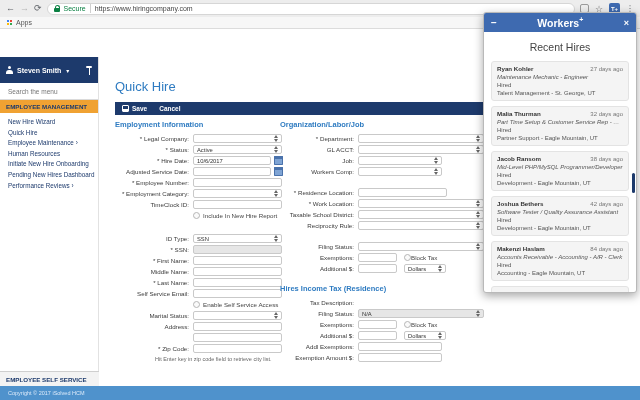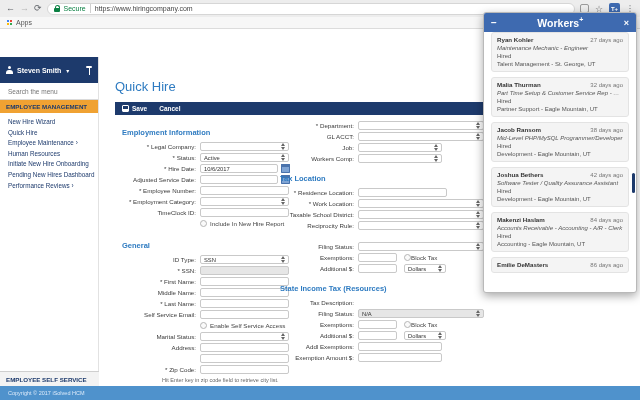--- a/index.html
+++ b/index.html
@@ -56,21 +56,21 @@
   .client-bar{position:absolute;left:99px;right:0;top:55px;height:17px;background:#1d3a6c;color:#fff;
     font-size:7.5px;font-weight:bold;line-height:17px;padding-left:11px;}
   .page-title{position:absolute;left:115px;top:79px;font-size:13px;color:#2e7bc1;}
   .toolbar{position:absolute;left:115px;top:102px;width:373px;height:13px;background:#1d3a6c;color:#fff;
     display:flex;align-items:center;gap:12px;padding:0 7px;box-sizing:border-box;}
   .tb-btn{display:flex;align-items:center;gap:3px;font-size:6.5px;font-weight:bold;cursor:pointer;}
   .save-ic{width:5px;height:5px;border:1px solid #fff;border-radius:1px;box-shadow:inset 0 -2px 0 #fff;}
 
   
   .fcol{position:absolute;top:120px;}
-  #fcol0{left:122px;width:190px;margin-top:8px;}
+  #fcol0{left:115px;width:190px;}
   #fcol1{left:280px;width:215px;}
   .fsection{margin-bottom:12px;}
   #fcol1 .fsection{margin-bottom:10px;}
   .fsection-h{font-size:7.5px;font-weight:bold;color:#2e7bc1;margin-bottom:4px;white-space:nowrap;}
   .frow{display:flex;align-items:center;height:11px;}
   .flabel{width:74px;flex:none;text-align:right;padding-right:4px;font-size:6.2px;color:#3a3a3a;white-space:nowrap;}
   .fctl{height:9px;border:1px solid #c9c9c9;border-radius:2px;background:#fff;box-sizing:border-box;
     display:flex;align-items:center;font-size:5.8px;color:#333;padding:0 3px;}
   .fctl.disabled{background:#e6e6e6;}
   .w-std{width:89px;}.w-date{width:78px;}.w-wide{width:126px;}.w-mid{width:84px;}.w-mid2{width:89px;}.w-narrow{width:39px;}.w-dollars{width:42px;}
@@ -251,21 +251,20 @@
           <div class="fctl finput w-std">
             <div class="fval"></div>
           </div>
         </div>
         <div class="frow crow">
           <div class="fcheck"></div>
           <div class="chk-label">Include In New Hire Report</div>
         </div>
       </div>
       <div class="fsection">
-        <div class="fsection-h">General</div>
         <div class="frow">
           <div class="flabel">ID Type:</div>
           <div class="fctl fselect w-std">
             <div class="fval">SSN</div>
             <div class="sel-car">
               <i class="cu"></i>
               <i class="cd"></i>
             </div>
           </div>
         </div>
@@ -329,20 +328,21 @@
           <div class="flabel">* Zip Code:</div>
           <div class="fctl finput w-std">
             <div class="fval"></div>
           </div>
         </div>
         <div class="hint-row">Hit Enter key in zip code field to retrieve city list.</div>
       </div>
     </div>
   <div class="fcol" id="fcol1">
       <div class="fsection">
+        <div class="fsection-h">Organization/Labor/Job</div>
         <div class="frow">
           <div class="flabel">* Department:</div>
           <div class="fctl fselect w-wide">
             <div class="fval"></div>
             <div class="sel-car">
               <i class="cu"></i>
               <i class="cd"></i>
             </div>
           </div>
         </div>
@@ -371,21 +371,20 @@
           <div class="fctl fselect w-mid">
             <div class="fval"></div>
             <div class="sel-car">
               <i class="cu"></i>
               <i class="cd"></i>
             </div>
           </div>
         </div>
       </div>
       <div class="fsection">
-        <div class="fsection-h">Tax Location</div>
         <div class="frow">
           <div class="flabel">* Residence Location:</div>
           <div class="fctl finput w-mid2">
             <div class="fval"></div>
           </div>
         </div>
         <div class="frow">
           <div class="flabel">* Work Location:</div>
           <div class="fctl fselect w-wide">
             <div class="fval"></div>
@@ -445,21 +444,21 @@
           <div class="fctl fselect w-dollars">
             <div class="fval">Dollars</div>
             <div class="sel-car">
               <i class="cu"></i>
               <i class="cd"></i>
             </div>
           </div>
         </div>
       </div>
       <div class="fsection">
-        <div class="fsection-h">State Income Tax (Resources)</div>
+        <div class="fsection-h">Hires Income Tax (Residence)</div>
         <div class="frow">
           <div class="flabel">Tax Description:</div>
         </div>
         <div class="frow">
           <div class="flabel">Filing Status:</div>
           <div class="fctl fselect w-wide disabled">
             <div class="fval">N/A</div>
             <div class="sel-car">
               <i class="cu"></i>
               <i class="cd"></i>
@@ -505,20 +504,21 @@
     </div>
 
   <div class="footer"><span>Copyright © 2017 iSolved HCM</span></div>
 
   <div class="popup">
     <div class="popup-h">
       <span class="pop-min">−</span>
       <span class="pop-title"><span>Workers</span><sup>+</sup></span>
       <span class="pop-close">×</span>
     </div>
+    <div class="recent-h">Recent Hires</div>
     <div>
 
         <div class="hire-card">
           <div class="hc-top">
             <span class="hc-name">Ryan Kohler</span>
             <span class="hc-ago">27 days ago</span>
           </div>
           <div class="hc-title">Maintenance Mechanic - Engineer</div>
           <div class="hc-status">Hired</div>
           <div class="hc-dept">Talent Management - St. George, UT</div>

